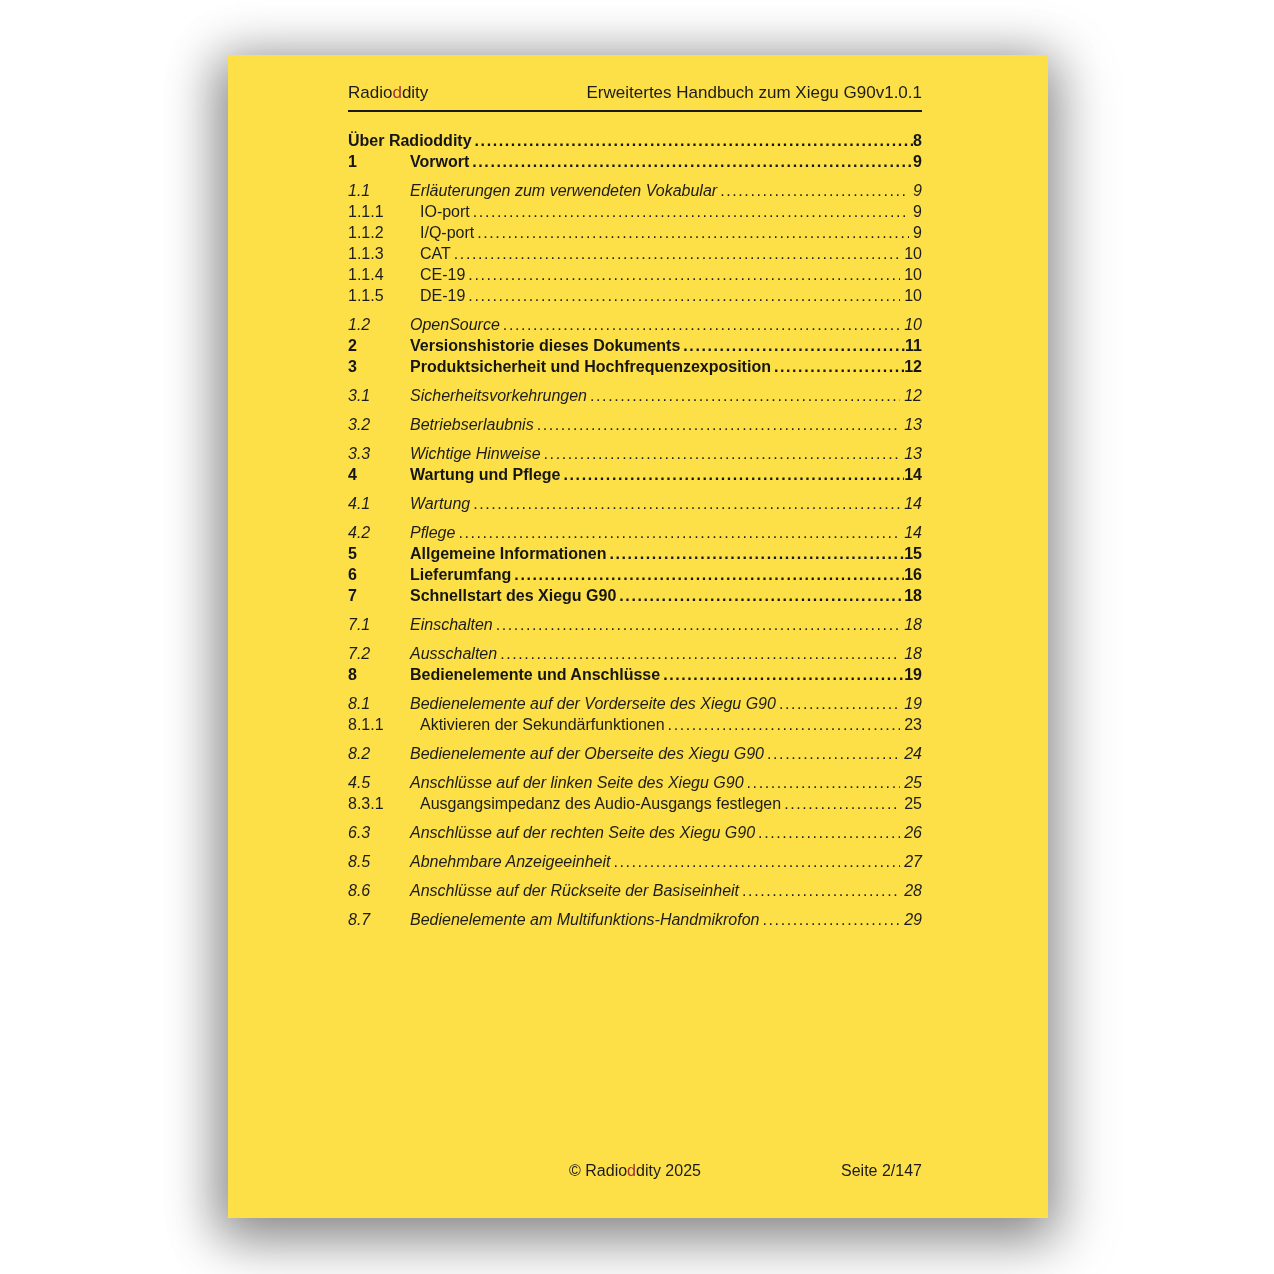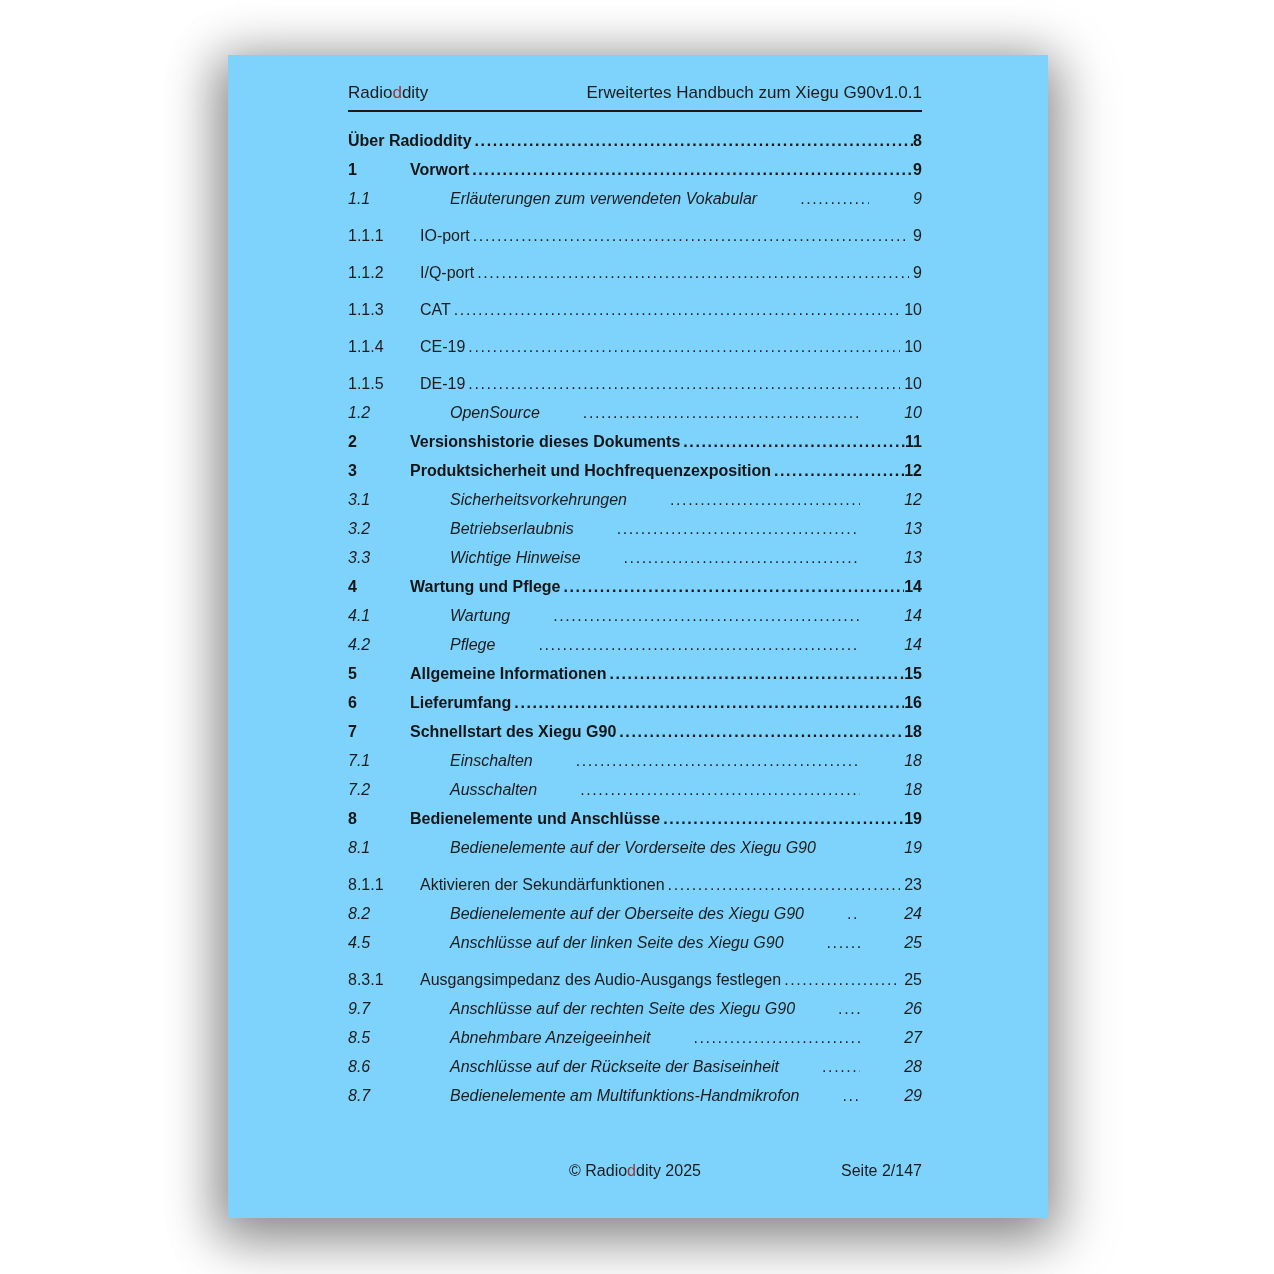--- a/index.html
+++ b/index.html
@@ -7,21 +7,21 @@
     width: 1274px; height: 1274px;
     background: #ffffff;
     font-family: "Liberation Sans", "DejaVu Sans", sans-serif;
     color: #1c1c1c;
     overflow: hidden;
   }
   .page {
     position: absolute;
     left: 228px; top: 55px;
     width: 820px; height: 1163px;
-    background: #7dd3fc;
+    background: #fde047;
     box-shadow: -6px 10px 45px 8px rgba(0,0,0,0.30),
                  6px 14px 55px 8px rgba(0,0,0,0.25);
     padding: 28px 126px 0 120px;
   }
   
   .hdr {
     display: flex;
     align-items: baseline;
     border-bottom: 2px solid #1a1a1a;
     padding-bottom: 7px;
@@ -40,23 +40,23 @@
     letter-spacing: 0.2px;
   }
   
   .toc { margin-top: 18px; }
   .row {
     display: flex;
     align-items: baseline;
     font-size: 16px;
     line-height: 21px;
   }
-  .row.chapter { font-weight: bold; margin-top: 8px; color: #151515; }
-  .row.section { font-style: italic; margin-top: 8px; gap: 40px; }
-  .row.subsection { margin-top: 16px; }
+  .row.chapter { font-weight: bold; margin-top: 0; color: #151515; }
+  .row.section { font-style: italic; margin-top: 8px; }
+  .row.subsection { margin-top: 0; }
   .num { flex: 0 0 62px; }
   .num:empty { display: none; }
   .row .title { flex: 0 0 auto; white-space: nowrap; }
   .row.subsection .title { padding-left: 10px; }
   .leader {
     flex: 1 1 auto;
     min-width: 0;
     overflow: hidden;
     white-space: nowrap;
     padding: 0 1px 0 3px;
@@ -258,21 +258,21 @@
       <span class="leader"></span>
       <span class="pagenum">25</span>
     </div>
       <div class="row subsection">
       <span class="num">8.3.1</span>
       <span class="title">Ausgangsimpedanz des Audio-Ausgangs festlegen</span>
       <span class="leader"></span>
       <span class="pagenum">25</span>
     </div>
       <div class="row section">
-      <span class="num">9.7</span>
+      <span class="num">6.3</span>
       <span class="title">Anschlüsse auf der rechten Seite des Xiegu G90</span>
       <span class="leader"></span>
       <span class="pagenum">26</span>
     </div>
       <div class="row section">
       <span class="num">8.5</span>
       <span class="title">Abnehmbare Anzeigeeinheit</span>
       <span class="leader"></span>
       <span class="pagenum">27</span>
     </div>

